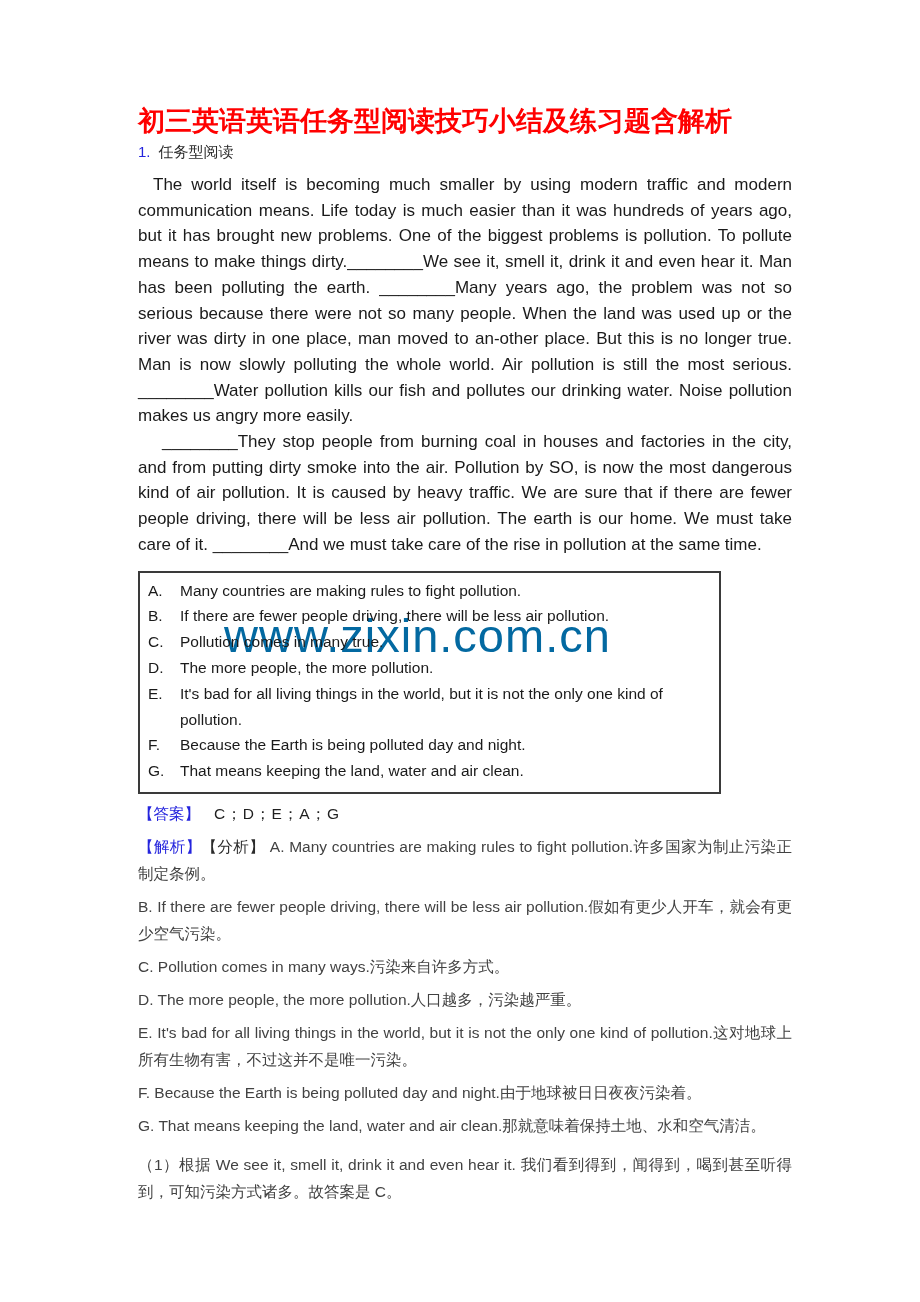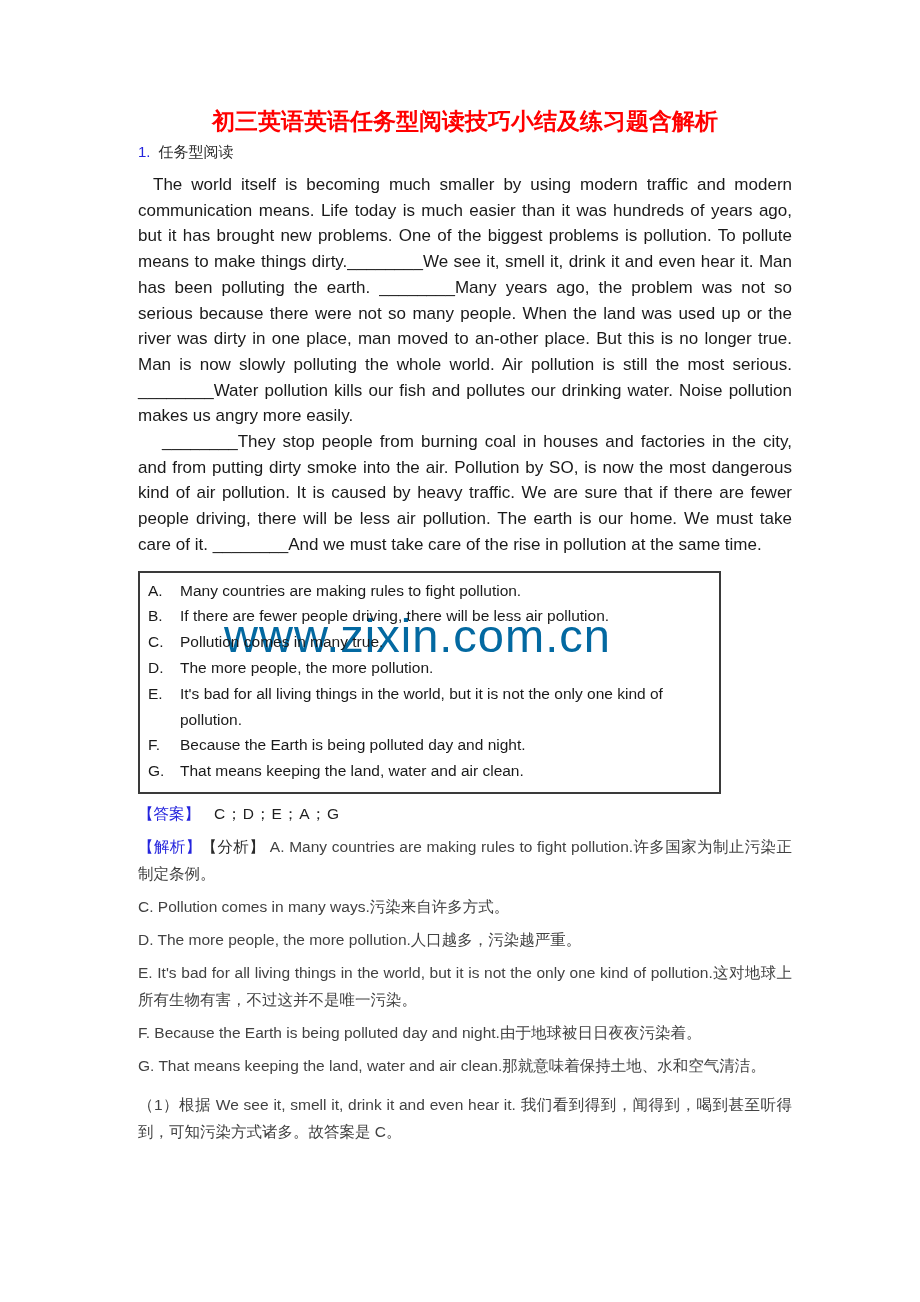--- a/index.html
+++ b/index.html
@@ -26,23 +26,23 @@
   }
   .content {
     position: absolute;
     left: 138px;
     top: 0;
     width: 654px;
     z-index: 1;
   }
   .doc-title {
     margin-top: 106px;
-    text-align: center;
+    text-align: left;
     color: #ff0000;
-    font-size: 23px;
+    font-size: 27px;
     font-weight: bold;
     line-height: 30px;
   }
   .section-heading {
     margin-top: 22px;
     font-size: 18px;
     font-weight: bold;
     color: #141414;
     line-height: 24px;
   }
@@ -149,20 +149,21 @@
   </div>
 
   <div class="answer-line">
     <span class="bracket-blue">【答案】</span><span class="answer-value">C；D；E；A；G</span>
   </div>
 
   <div class="analysis">
     <p class="entry intro">
       <span class="bracket-blue">【解析】</span><span class="bracket-black">【分析】</span> <span>A. Many countries are making rules to fight pollution.许多国家为制止污染正制定条例。</span>
     </p>
+    <p class="entry">B. If there are fewer people driving, there will be less air pollution.假如有更少人开车，就会有更少空气污染。</p>
     <p class="entry">C. Pollution comes in many ways.污染来自许多方式。</p>
     <p class="entry">D. The more people, the more pollution.人口越多，污染越严重。</p>
     <p class="entry">E. It's bad for all living things in the world, but it is not the only one kind of pollution.这对地球上所有生物有害，不过这并不是唯一污染。</p>
     <p class="entry">F. Because the Earth is being polluted day and night.由于地球被日日夜夜污染着。</p>
     <p class="entry">G. That means keeping the land, water and air clean.那就意味着保持土地、水和空气清洁。</p>
     <p class="entry conclusion">（1）根据 We see it, smell it, drink it and even hear it. 我们看到得到，闻得到，喝到甚至听得到，可知污染方式诸多。故答案是 C。</p>
   </div>
 
 </div>
 

